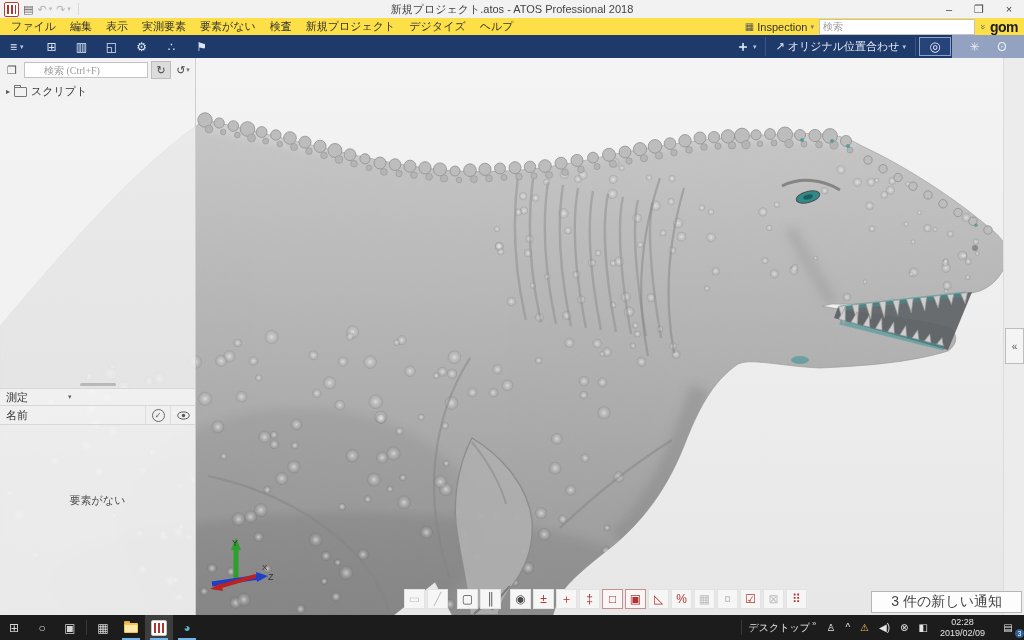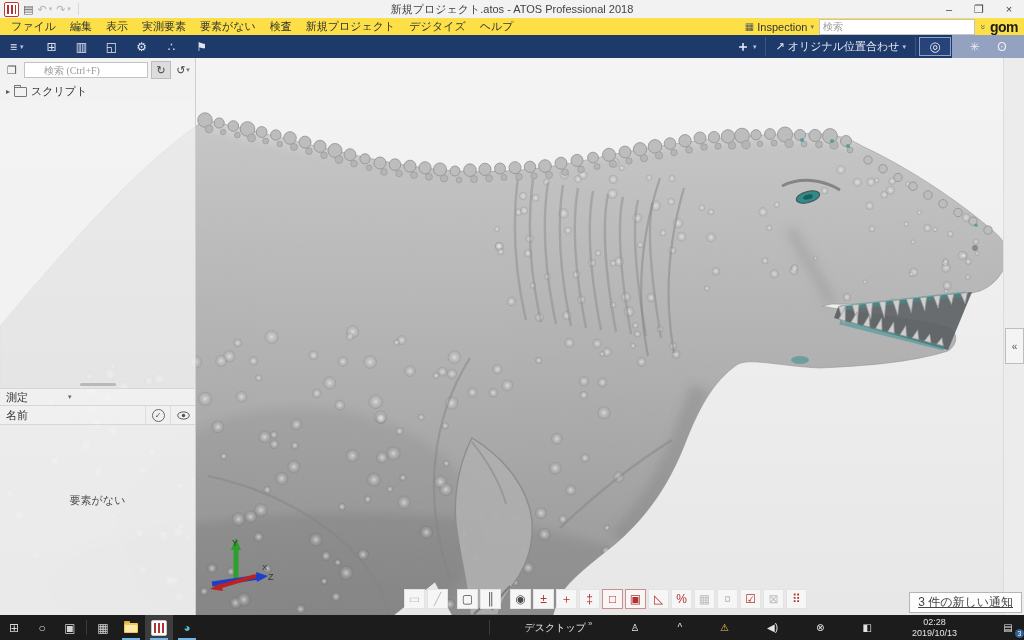--- a/index.html
+++ b/index.html
@@ -93,39 +93,39 @@
   .btoolbar{position:absolute;left:404px;top:531px;display:flex;align-items:center;}
   .tool-btn{width:21px;height:20px;margin-right:2px;background:#f6f6f6;border:1px solid #e3e3e3;
     display:flex;align-items:center;justify-content:center;font-size:12px;line-height:1;}
   .tool-btn.gap{margin-left:7px;}
   .tool-btn.disabled{color:#bdbdbd;}
   .tool-btn.normal{color:#4a4a4a;}
   .tool-btn.red{color:#b03331;}
   .tool-btn.active{border:1px solid #c89090;background:#fbf6f6;}
 
   
-  .notif{position:absolute;right:2px;bottom:2px;background:#fdfdfd;border:1px solid #b5b5b5;font-size:12px;color:#444;
-    padding:1px 8px;white-space:nowrap;text-decoration:underline;}
+  .notif{position:absolute;right:2px;bottom:2px;background:#fdfdfd;border:1px solid #b5b5b5;font-size:14px;color:#444;
+    padding:1px 19px;white-space:nowrap;}
 
   
   .axes{position:absolute;left:200px;top:478px;}
 
   
   .taskbar{height:25px;background:#1c1c1c;display:flex;align-items:stretch;color:#dcdcdc;}
   .tk-btn{width:28px;display:flex;align-items:center;justify-content:center;font-size:12px;color:#d6d6d6;position:relative;}
   .tk-btn.open:after{content:"";position:absolute;left:5px;right:5px;bottom:0;height:2px;background:#75b6e8;}
   .tk-btn.activeapp{background:#3d3d3d;}
   .tk-sep{width:1px;background:#3a3a3a;margin:5px 2px;}
   .folder-chip{width:14px;height:10px;background:#f2c655;border-radius:1px;position:relative;}
   .folder-chip:before{content:"";position:absolute;left:0;top:-2px;width:6px;height:2px;background:#e0b13e;border-radius:1px 1px 0 0;}
   .folder-chip:after{content:"";position:absolute;left:1px;top:2px;right:1px;bottom:1px;background:#ffe9a8;border-radius:1px;}
   .atos-chip{width:14px;height:14px;background:#fff;border:1px solid #c7c7c7;border-radius:2px;
     background-image:repeating-linear-gradient(90deg,#b03331 0 2px,transparent 2px 4px);background-size:10px 10px;background-position:2px 2px;background-repeat:no-repeat;}
   .paint-glyph{color:#58b7c9;font-size:12px;}
-  .tk-right{margin-left:auto;display:flex;align-items:stretch;gap:28px;}
+  .tk-right{margin-left:auto;display:flex;align-items:stretch;}
   .tk-item{display:flex;align-items:center;justify-content:center;padding:0 5px;font-size:10px;color:#e4e4e4;position:relative;}
   .desk-chev{font-size:8px;color:#cfcfcf;position:relative;top:-4px;margin-left:2px;}
   .warn{color:#e8b84c;}
   .clock{flex-direction:column;line-height:1.2;font-size:9px;text-align:center;padding:0 7px;justify-content:center;}
   .badge{position:absolute;right:0px;bottom:2px;width:9px;height:9px;border-radius:50%;background:#2f5e8f;color:#fff;
     font-size:7px;display:flex;align-items:center;justify-content:center;}
 </style>
 </head>
 <body>
 
@@ -796,21 +796,21 @@
         <span class="desk-chev">»</span>
       </span>
       <span class="tk-item">♙</span>
       <span class="tk-item">^</span>
       <span class="tk-item warn">⚠</span>
       <span class="tk-item">◀)</span>
       <span class="tk-item">⊗</span>
       <span class="tk-item">◧</span>
       <span class="tk-item clock">
         <span>02:28</span>
-        <span>2019/10/13</span>
+        <span>2019/02/09</span>
       </span>
       <span class="tk-item" style="width:22px;">
         <span>▤</span>
         <span class="badge">3</span>
       </span>
     </div>
   </div>
 </div>
 
 </body></html>

